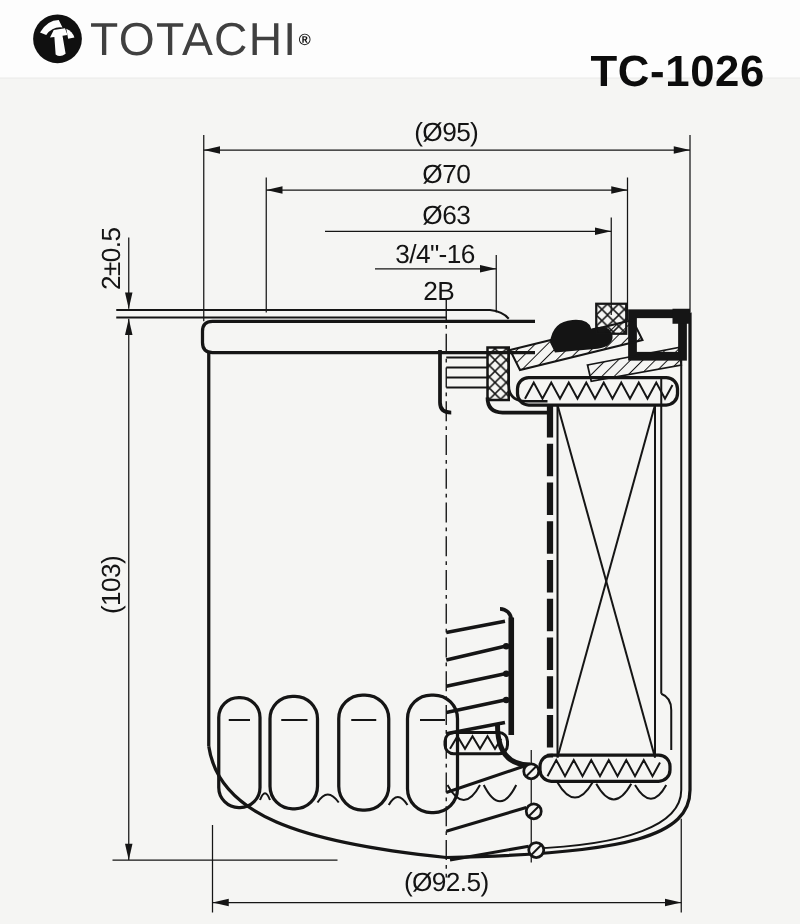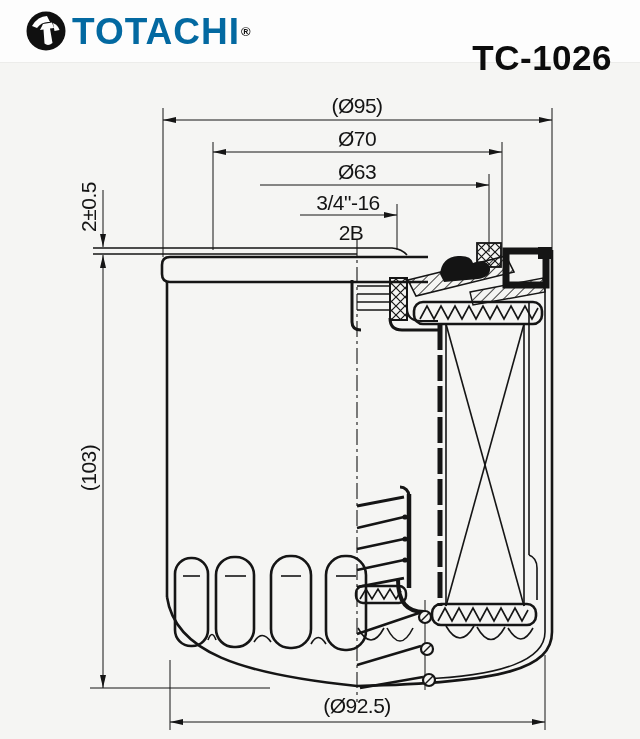--- a/index.html
+++ b/index.html
@@ -13,21 +13,21 @@
   
   .header{
     position:absolute;top:0;left:0;width:640px;height:62px;
     background:#fdfdfd;
     border-bottom:1px solid #ececea;
     display:flex;align-items:center;
   }
   .brand{display:flex;align-items:center;margin-left:24px;}
   .brand-logo{width:44px;height:44px;display:block;}
   .brand-text{
-    font-size:37px;font-weight:700;color:#0369a1;
+    font-size:37px;font-weight:400;color:#404040;
     letter-spacing:1px;margin-left:4px;line-height:1;
   }
   .brand-reg{font-size:13px;font-weight:700;color:#0e0e0e;vertical-align:super;margin-left:1px;}
   .part-number{
     position:absolute;right:28px;top:50%;transform:translateY(-50%);
     font-size:35px;font-weight:700;color:#0c0c0c;letter-spacing:0.5px;margin-top:27px;
   }
   
   .drawing{position:absolute;top:62px;left:0;width:640px;height:731px;}
   svg{display:block;}

